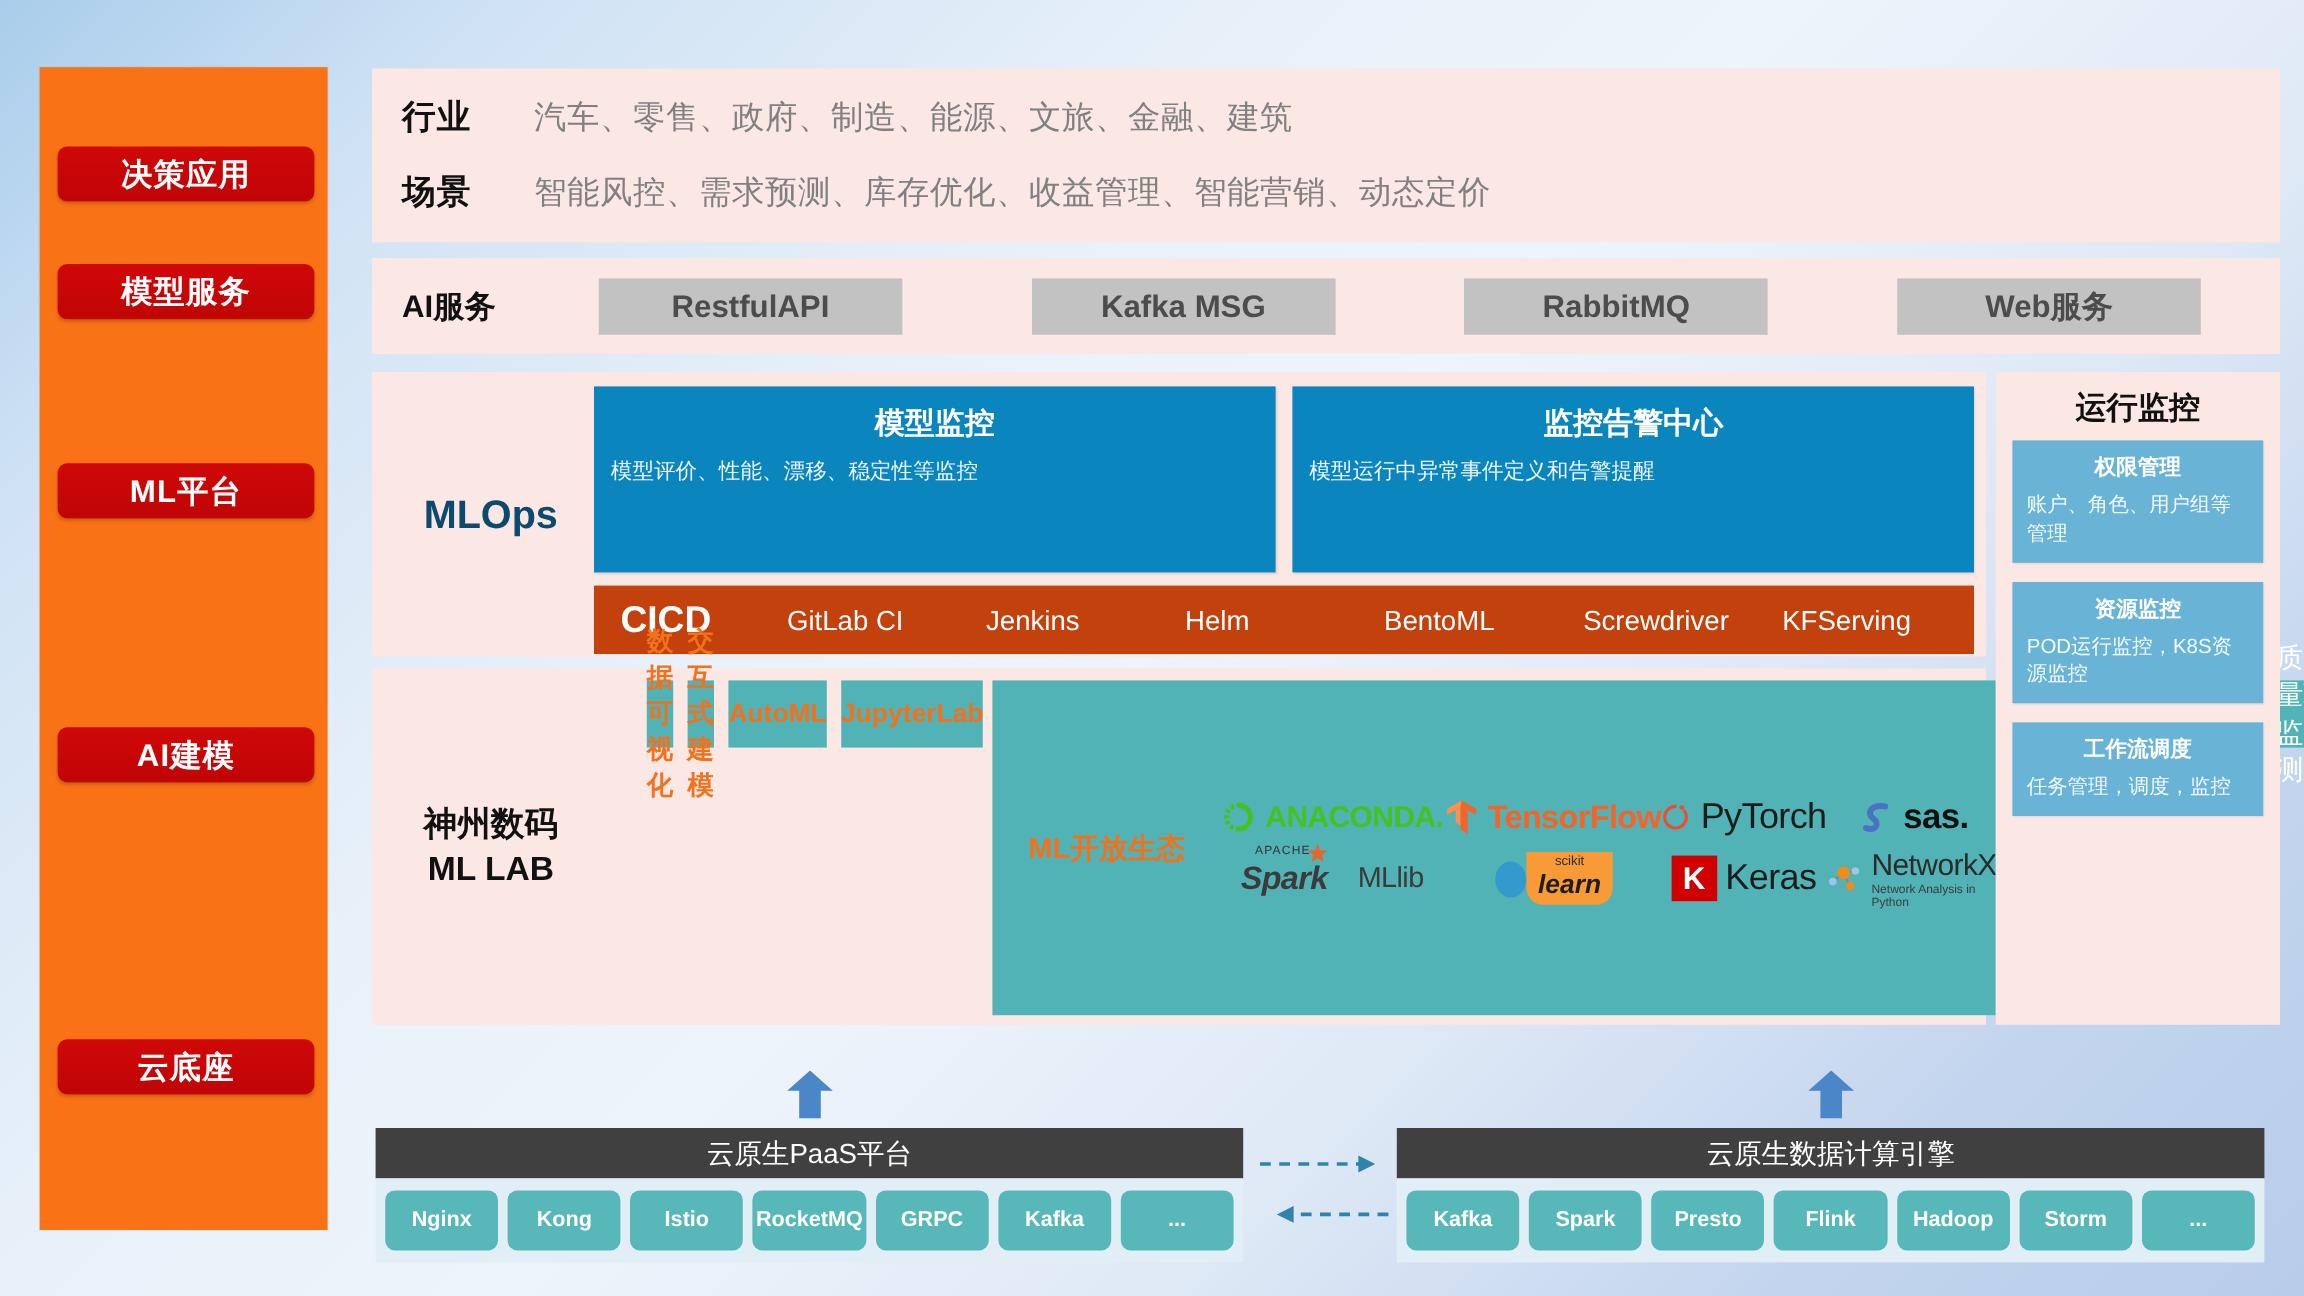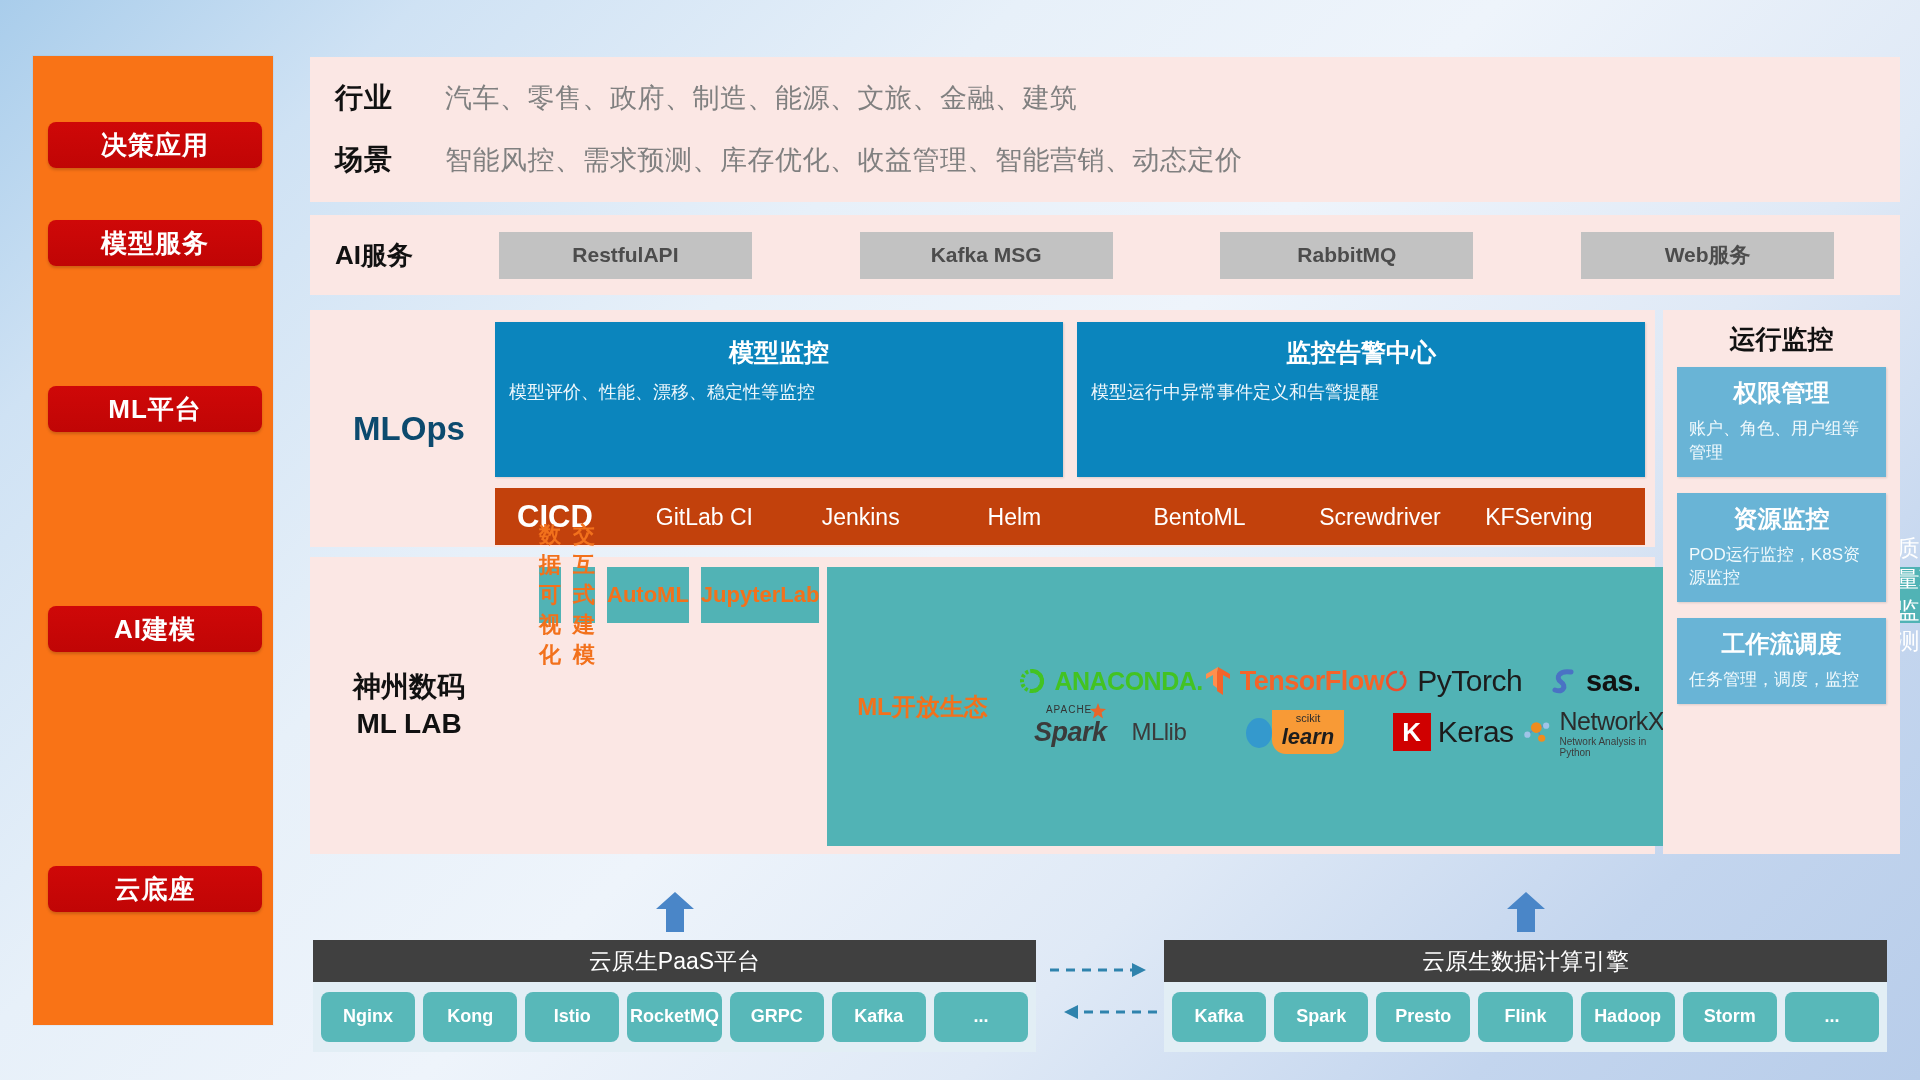--- a/index.html
+++ b/index.html
@@ -33,21 +33,21 @@
   }
   .row-val{font-size:27px;color:#808080;letter-spacing:.5px;}
 
   .band-ai{position:absolute;left:310px;top:215px;width:1590px;height:80px;
            display:flex;align-items:center;}
   .ai-key{width:110px;margin-left:25px;font-weight:bold;font-size:26px;color:#111;flex:none;}
   .ai-items{flex:1;display:flex;justify-content:space-around;align-items:center;padding-right:12px;}
   .ai-chip{
     width:253px;height:47px;background:#c2c2c2;color:#4c4c4c;
     display:flex;align-items:center;justify-content:center;
-    font-size:21px;font-weight:bold;
+    font-size:26px;font-weight:bold;
   }
 
   
   .band-ml{position:absolute;left:310px;top:310px;width:1345px;height:237px;}
   .ml-key{
     position:absolute;left:24px;top:0;height:237px;width:150px;
     display:flex;align-items:center;justify-content:center;
     font-size:33px;font-weight:bold;color:#0c4a6e;
   }
   .ml-cards{position:absolute;left:185px;top:12px;right:10px;display:flex;gap:14px;}
@@ -98,21 +98,21 @@
   .ds-items{flex:1;display:flex;justify-content:space-around;}
   .ds-item{color:#fff;font-size:23px;}
 
   
   .band-mon{position:absolute;left:1663px;top:310px;width:237px;height:544px;}
   .mon-title{text-align:center;font-size:26px;font-weight:bold;color:#111;padding:12px 0 10px;}
   .mon-card{
     margin:0 14px 16px;background:#69b4d6;padding:8px 12px 12px;
     box-shadow:1px 1px 2px rgba(0,0,0,.12);
   }
-  .mon-card h5{margin:2px 0 8px;text-align:center;color:#fff;font-size:24px;font-weight:bold;}
+  .mon-card h5{margin:2px 0 8px;text-align:center;color:#fff;font-size:18px;font-weight:bold;}
   .mon-card p{margin:0;color:#f2fafd;font-size:17px;line-height:1.4;}
 
   
   .stack{position:absolute;bottom:28px;width:723px;}
   .stack-left{left:313px;}
   .stack-right{left:1164px;}
   .stack-hd{
     height:42px;background:#404040;color:#fff;font-size:23px;
     display:flex;align-items:center;justify-content:center;
   }

